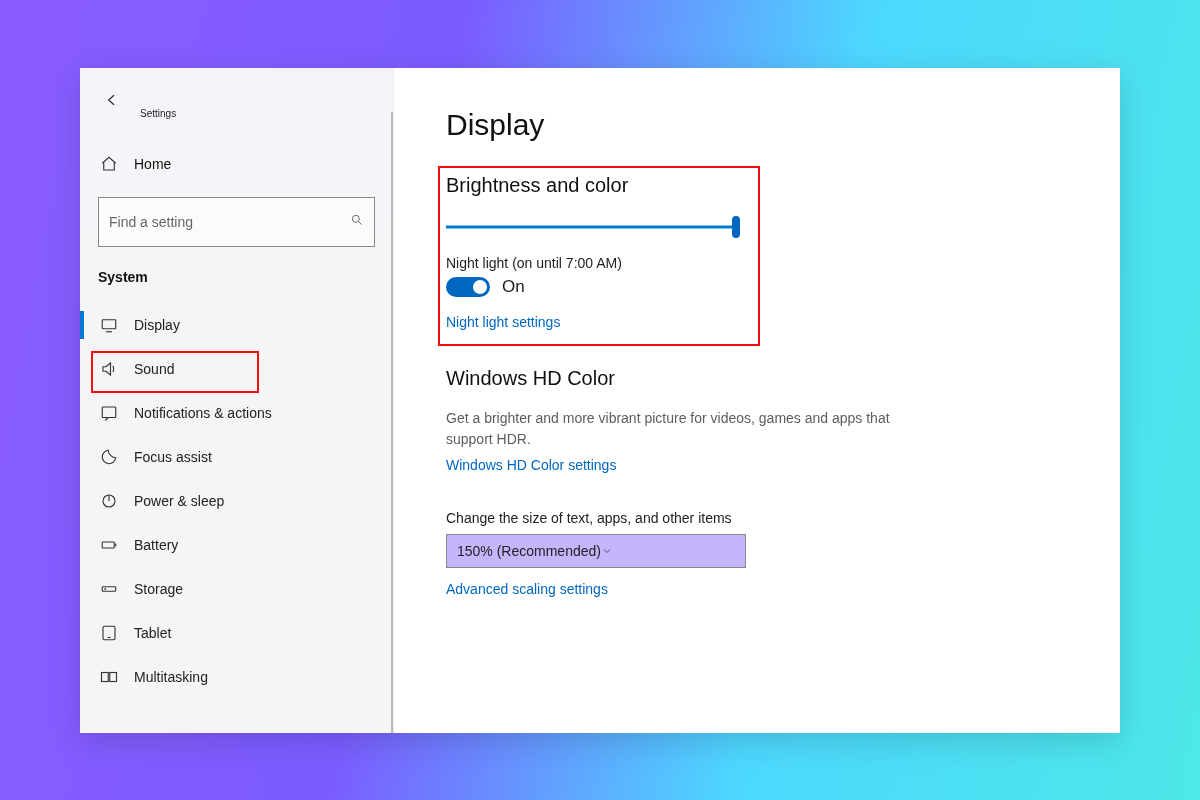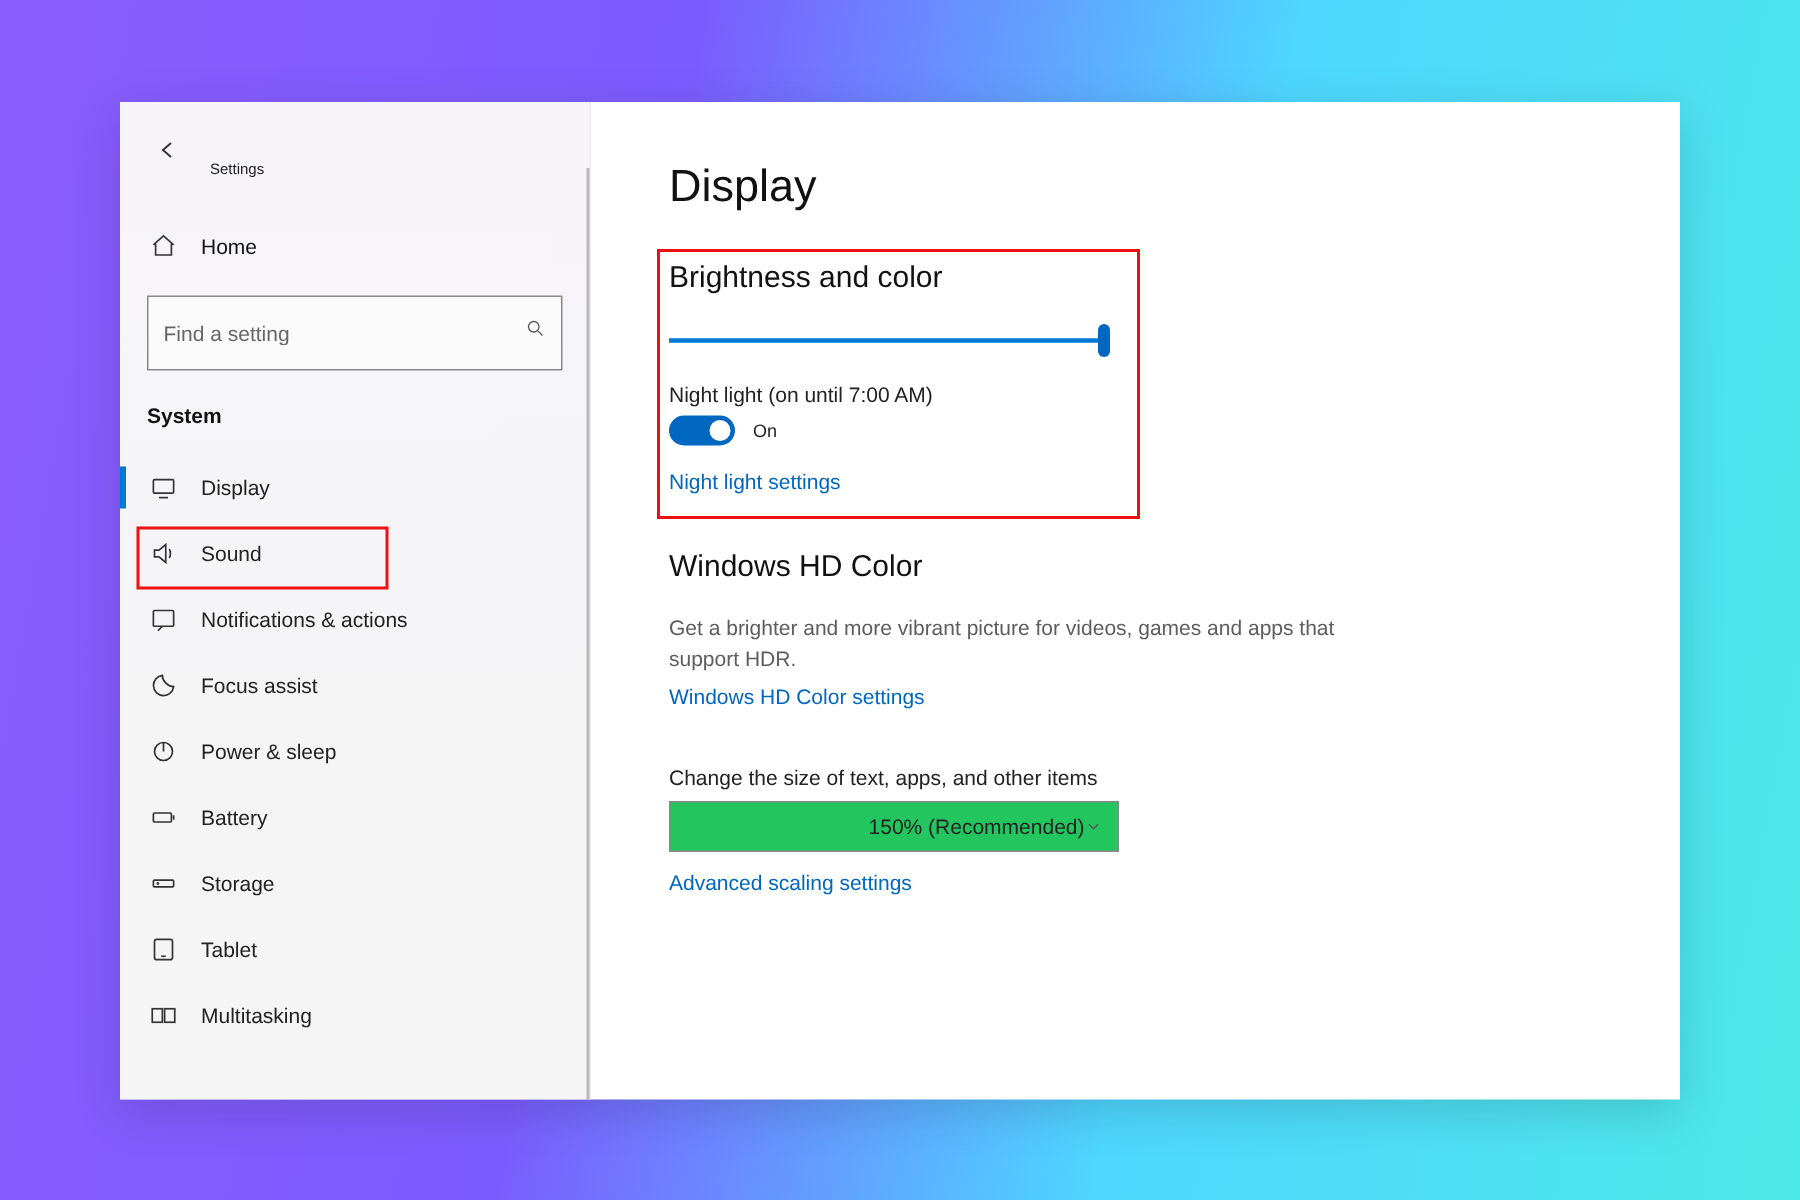--- a/index.html
+++ b/index.html
@@ -80,28 +80,28 @@
     position:absolute; top:50%; width:8px; height:22px; border-radius:4px;
     background:#0067c0; transform:translate(-50%,-50%);
   }
   .toggle-row { display:flex; align-items:center; gap:12px; margin-top:6px; }
   .toggle {
     width:44px; height:20px; border-radius:10px; background:#0067c0; position:relative; cursor:pointer;
   }
   .toggle .knob {
     position:absolute; right:3px; top:3px; width:14px; height:14px; border-radius:50%; background:#fff;
   }
-  .toggle-label { font-size:12px; color:#222; }
+  .toggle-label { font-size:17px; color:#222; }
   .red-box-2 {
     position:absolute; border:2px solid #e11; pointer-events:none;
   }
   .select {
-    display:flex; align-items:center; justify-content:flex-end;
+    display:flex; align-items:center; justify-content:flex-start;
     border:1px solid #888; width:300px; height:34px; padding:0 10px;
-    font-size:14px; color:#222; margin-top:8px; cursor:pointer; background:#22c55e;
+    font-size:14px; color:#222; margin-top:8px; cursor:pointer; background:#c4b5fd;
   }
   .select svg { width:12px; height:12px; stroke:#555; stroke-width:2; fill:none; }
 
   
   .icon svg { width:18px; height:18px; stroke:#333; stroke-width:1.5; fill:none; }
 </style>
 </head>
 <body>
 
 <div class="window">

